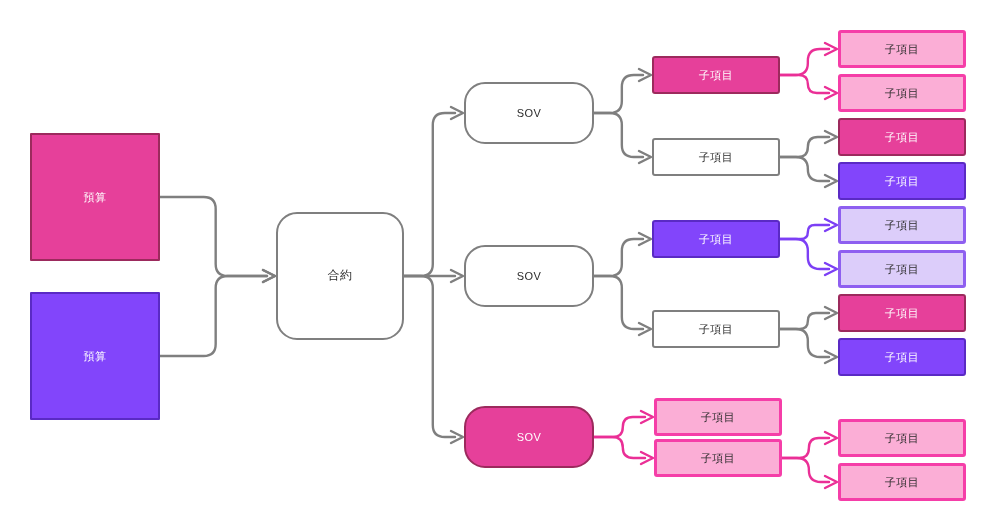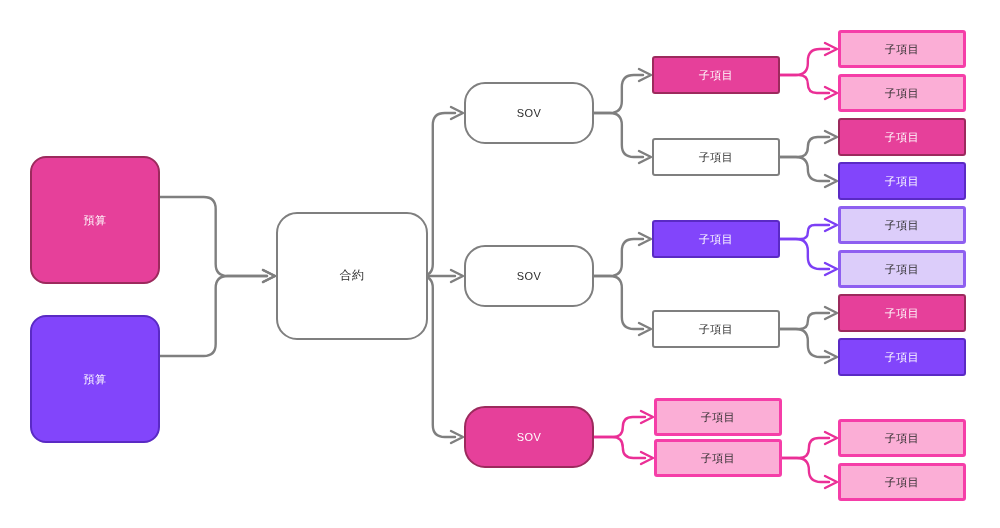--- a/index.html
+++ b/index.html
@@ -60,21 +60,21 @@
   .v-pink-light {
     background: #fbaed6;
     border: 3px solid #f53ea8;
     color: #2b2b2b;
   }
   .v-purple-light {
     background: #dccdfa;
     border: 3px solid #8e5ff0;
     color: #2b2b2b;
   }
-  .shape-big { border-radius: 16px; margin-top: 23px; }
+  .shape-big { border-radius: 1px; }
   .shape-round { border-radius: 21px; }
   .shape-bar { border-radius: 3px; }
   .fs-12 { font-size: 12px; }
   .fs-11 { font-size: 11px; }
 </style>
 </head>
 <body>
 
 <div id="diagram-canvas">
   <svg id="edge-layer" viewBox="0 0 1000 528" width="1000" height="528" xmlns="http://www.w3.org/2000/svg">
@@ -163,21 +163,21 @@
         <path d="M 825 476 L 837 482 L 825 488" fill="none" stroke="#ea2f96" stroke-width="2.4" stroke-linecap="round" stroke-linejoin="round"></path>
       </g>
     </svg>
   <div id="node-layer">
       <div class="node v-pink-solid shape-big fs-11" style="left: 30px; top: 133px; width: 130px; height: 128px;">
         <span class="node-label">預算</span>
       </div>
       <div class="node v-purple-solid shape-big fs-11" style="left: 30px; top: 292px; width: 130px; height: 128px;">
         <span class="node-label">預算</span>
       </div>
-      <div class="node v-white shape-round fs-12" style="left: 276px; top: 212px; width: 152px; height: 128px;">
+      <div class="node v-white shape-round fs-12" style="left: 276px; top: 212px; width: 128px; height: 128px;">
         <span class="node-label">合約</span>
       </div>
       <div class="node v-white shape-round fs-11" style="left: 464px; top: 82px; width: 130px; height: 62px;">
         <span class="node-label">SOV</span>
       </div>
       <div class="node v-white shape-round fs-11" style="left: 464px; top: 245px; width: 130px; height: 62px;">
         <span class="node-label">SOV</span>
       </div>
       <div class="node v-pink-solid shape-round fs-11" style="left: 464px; top: 406px; width: 130px; height: 62px;">
         <span class="node-label">SOV</span>

